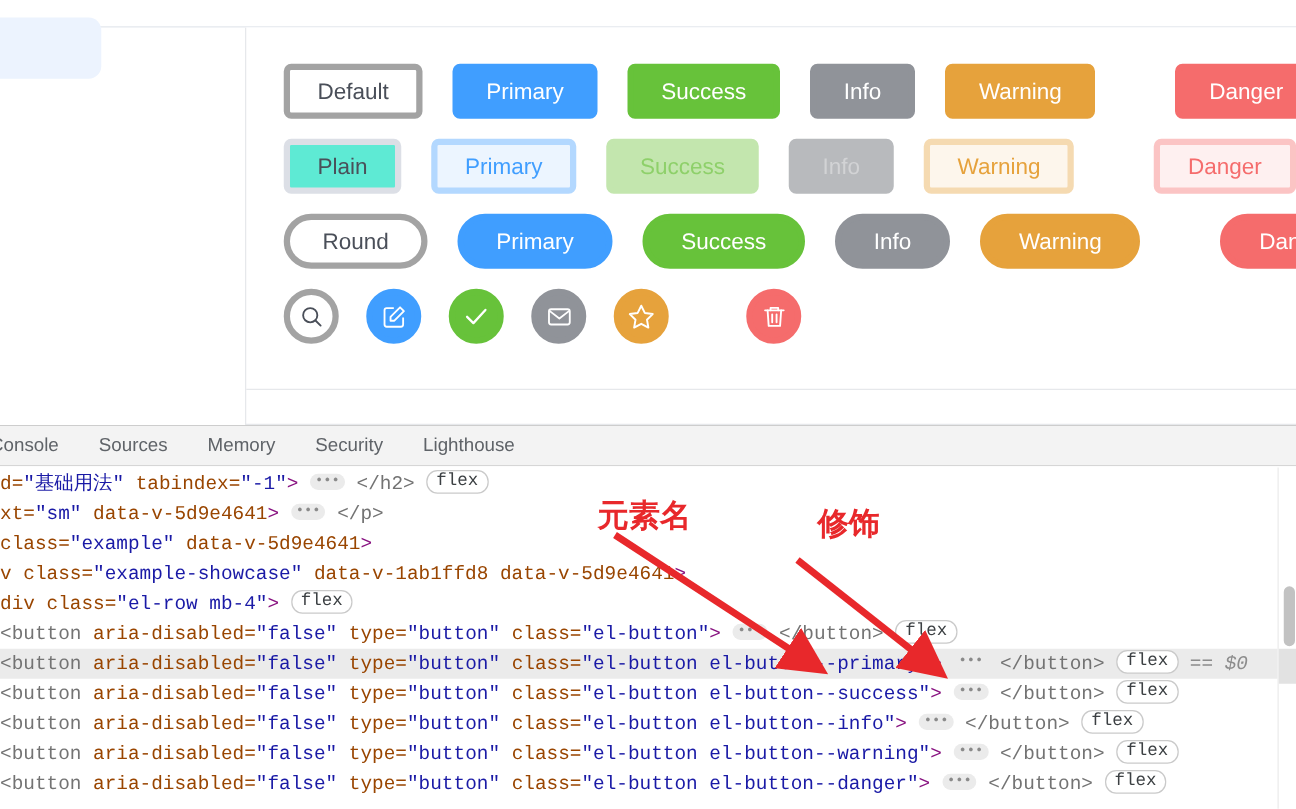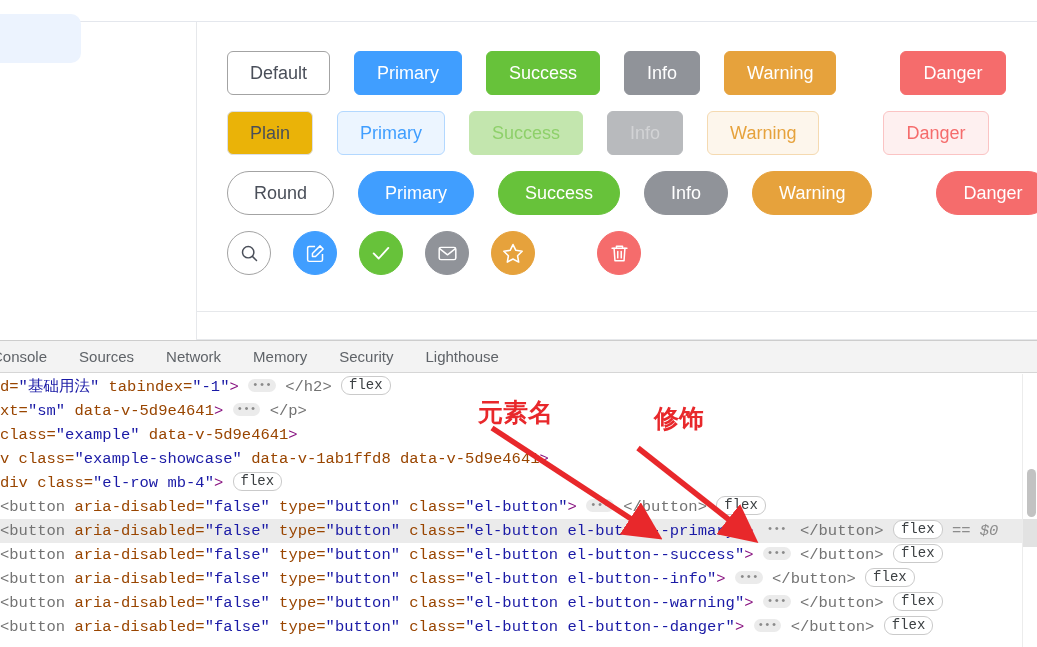--- a/index.html
+++ b/index.html
@@ -70,21 +70,21 @@
     align-items: center;
     margin-bottom: 12px;
     height: 48px;
   }
   .btn-row.icons { margin-bottom: 0; }
 
   .el-button {
     font-family: "Liberation Sans", sans-serif;
     font-size: 18px;
     line-height: 1;
-    border: 1px solid #a3a3a3;
+    border: 5px solid #a3a3a3;
     background: #ffffff;
     color: #4a4f59;
     border-radius: 6px;
     padding: 0 22px;
     height: 44px;
     margin-right: 24px;
     cursor: pointer;
     box-sizing: border-box;
     white-space: nowrap;
     display: inline-flex;
@@ -95,21 +95,21 @@
   .el-button:last-child { margin-right: 0; margin-left: 40px; }
 
   
   .v-primary { background: #409eff; border-color: #409eff; color: #ffffff; }
   .v-success { background: #67c23a; border-color: #67c23a; color: #ffffff; }
   .v-info    { background: #909399; border-color: #909399; color: #ffffff; }
   .v-warning { background: #e6a23c; border-color: #e6a23c; color: #ffffff; }
   .v-danger  { background: #f56c6c; border-color: #f56c6c; color: #ffffff; }
 
   
-  .p-default { background:#eab308; border-color:#dcdfe6; color:#4a4f59; }
+  .p-default { background:#5eead4; border-color:#dcdfe6; color:#4a4f59; }
   .p-primary { background: #ecf5ff; border-color: #b3d8ff; color: #409eff; }
   .p-success { background: #c3e6ae; border-color: #c3e6ae; color: #8ed06a; }
   .p-info    { background: #b8babd; border-color: #b8babd; color: #d2d3d5; }
   .p-warning { background: #fdf6ec; border-color: #f5dab1; color: #e6a23c; }
   .p-danger  { background: #fef0f0; border-color: #fbc4c4; color: #f56c6c; }
 
   .round { border-radius: 22px; padding: 0 26px; }
 
   .circle {
     width: 44px; height: 44px;
@@ -344,21 +344,20 @@
     </div>
   </div>
   <div class="card-divider"></div>
 </div>
 
 <div id="devtools">
 
   <div class="dt-tabbar">
     <div class="dt-tab first">Console</div>
     <div class="dt-tab">Sources</div>
-    <div class="dt-tab">Network</div>
     <div class="dt-tab">Memory</div>
     <div class="dt-tab">Security</div>
     <div class="dt-tab">Lighthouse</div>
   </div>
 
   <div class="dt-code">
 
     <div class="code-line"><span class="attr">d=</span><span class="val">"基础用法"</span><span class="attr"> tabindex=</span><span class="val">"-1"</span><span class="punc">&gt;</span> <span class="ellip">•••</span> <span class="tag">&lt;/h2&gt;</span> <span class="flexbadge">flex</span></div>
 
     <div class="code-line"><span class="attr">xt=</span><span class="val">"sm"</span><span class="attr"> data-v-5d9e4641</span><span class="punc">&gt;</span> <span class="ellip">•••</span> <span class="tag">&lt;/p&gt;</span></div>

